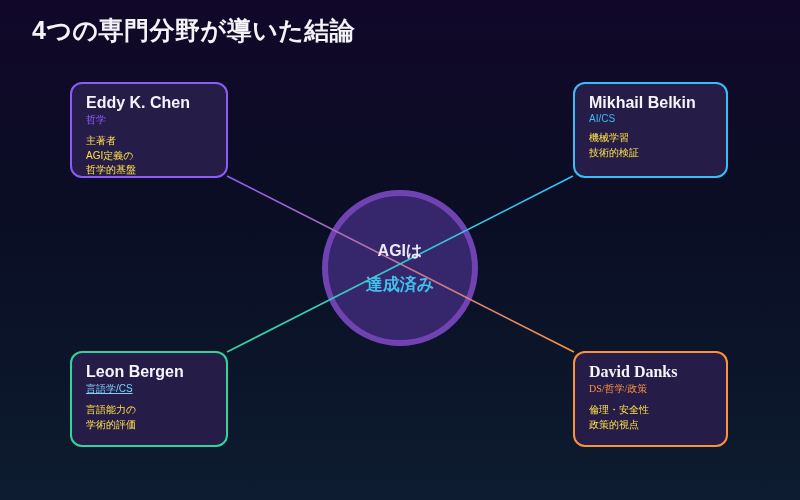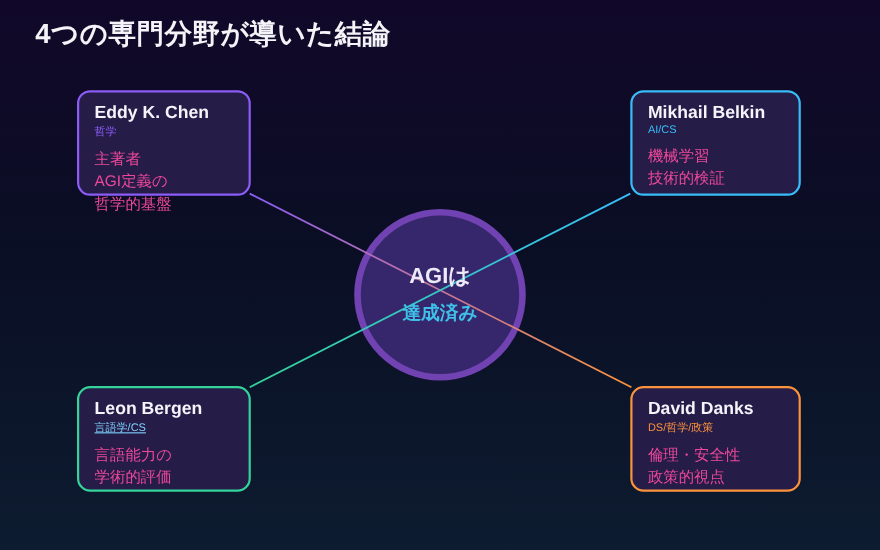--- a/index.html
+++ b/index.html
@@ -35,21 +35,21 @@
     font-weight: bold;
     color: #f5f4fa;
     margin-bottom: 1px;
     white-space: nowrap;
   }
   .card .field {
     font-size: 10px;
     margin-bottom: 7px;
     white-space: nowrap;
   }
-  .card .desc { font-size: 14px; color: #ec4899; line-height: 1.45; }
+  .card .desc { font-size: 10px; color: #fde047; line-height: 1.45; }
   .lines-svg {
     position: absolute;
     left: 0; top: 0;
     width: 800px; height: 500px;
     z-index: 2;
     pointer-events: none;
   }
   .center-circle {
     position: absolute;
     left: 322px; top: 190px;
@@ -64,21 +64,21 @@
     left: 322px; top: 190px;
     width: 156px; height: 156px;
     display: flex;
     flex-direction: column;
     align-items: center;
     justify-content: center;
     z-index: 3;
     text-align: center;
   }
   .center-text .l1 {
-    font-size: 20px;
+    font-size: 16px;
     font-weight: bold;
     color: #eceaf6;
     line-height: 34px;
   }
   .center-text .l2 {
     font-size: 17px;
     font-weight: bold;
     line-height: 34px;
   }
 </style>
@@ -108,21 +108,21 @@
 
 <div class="card bl" style="border-color: rgb(52, 211, 153);">
   <div class="name">Leon Bergen</div>
   <div class="field" style="color: #7dd3fc; text-decoration: underline;">言語学/CS</div>
   <div class="desc">
     <div>言語能力の</div>
     <div>学術的評価</div>
   </div>
 </div>
 
-<div class="card br" style="border-color: rgb(251, 146, 60);">
+<div class="card br" style="border-color: rgb(251, 146, 60); font-family: Liberation Serif, serif;">
   <div class="name">David Danks</div>
   <div class="field" style="color: rgb(251, 146, 60);">DS/哲学/政策</div>
   <div class="desc">
     <div>倫理・安全性</div>
     <div>政策的視点</div>
   </div>
 </div>
 
 <div class="center-circle" style="background-color: rgb(54, 38, 107); border-color: rgb(113, 66, 178);"></div>
 

